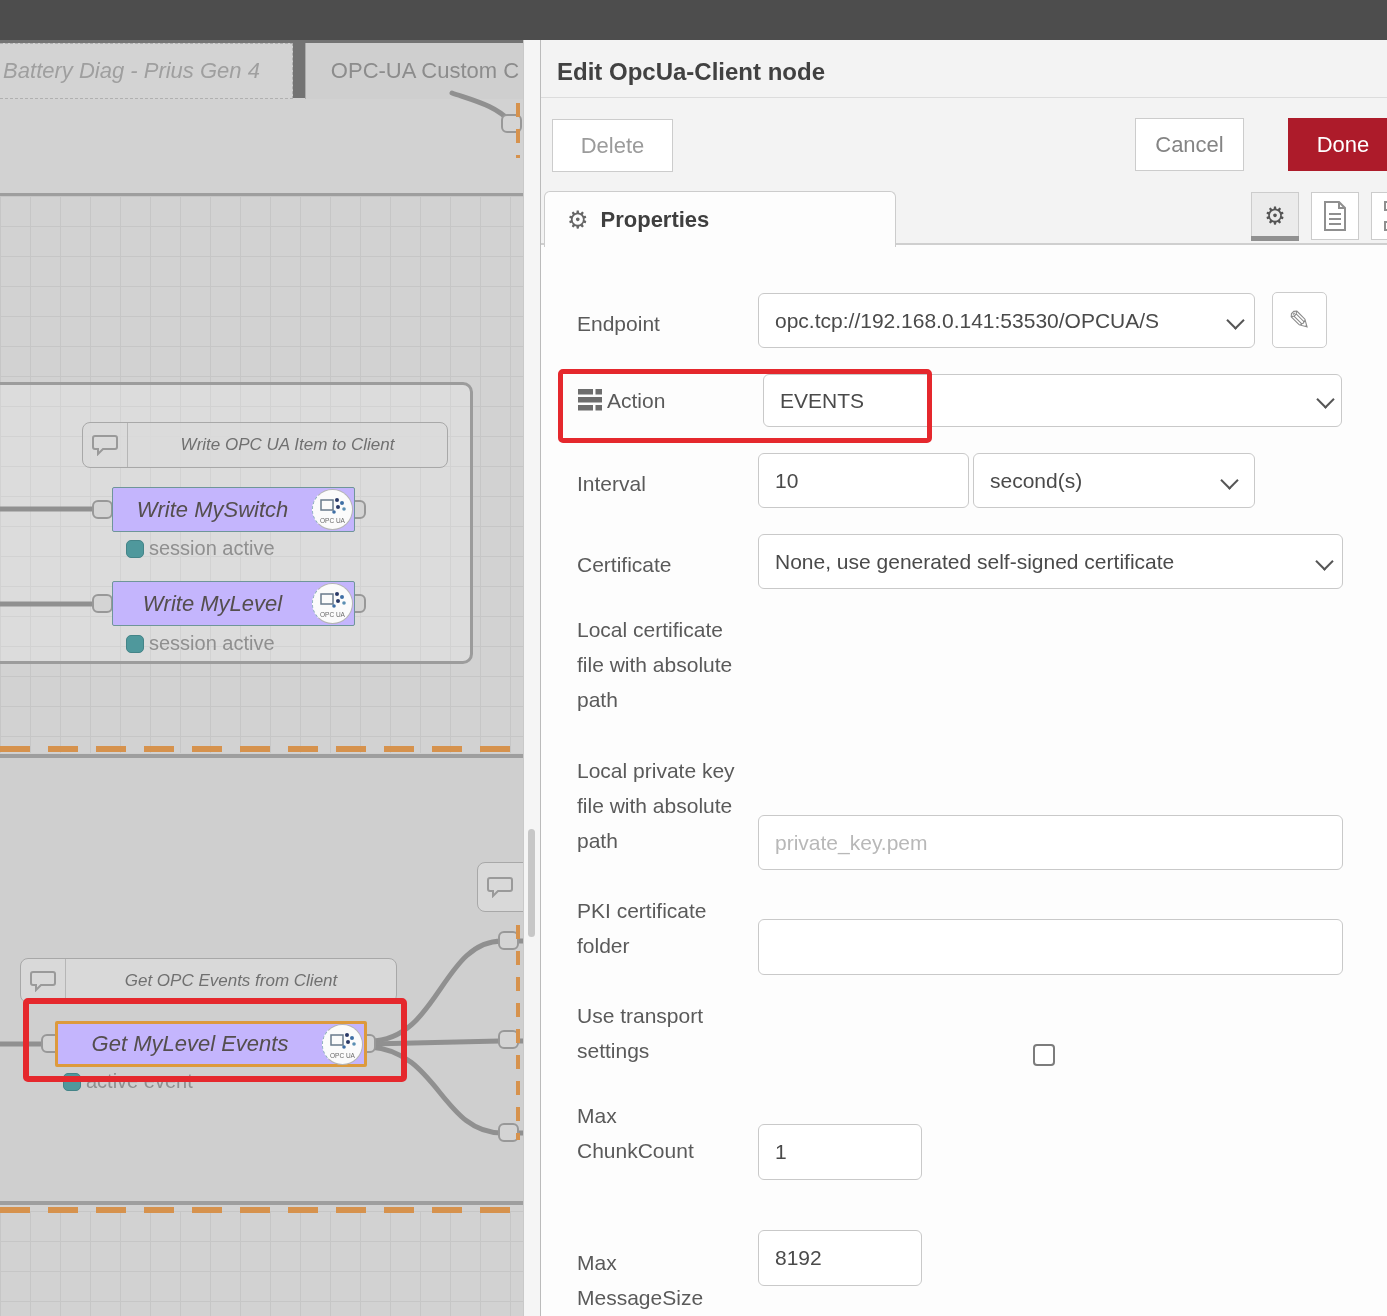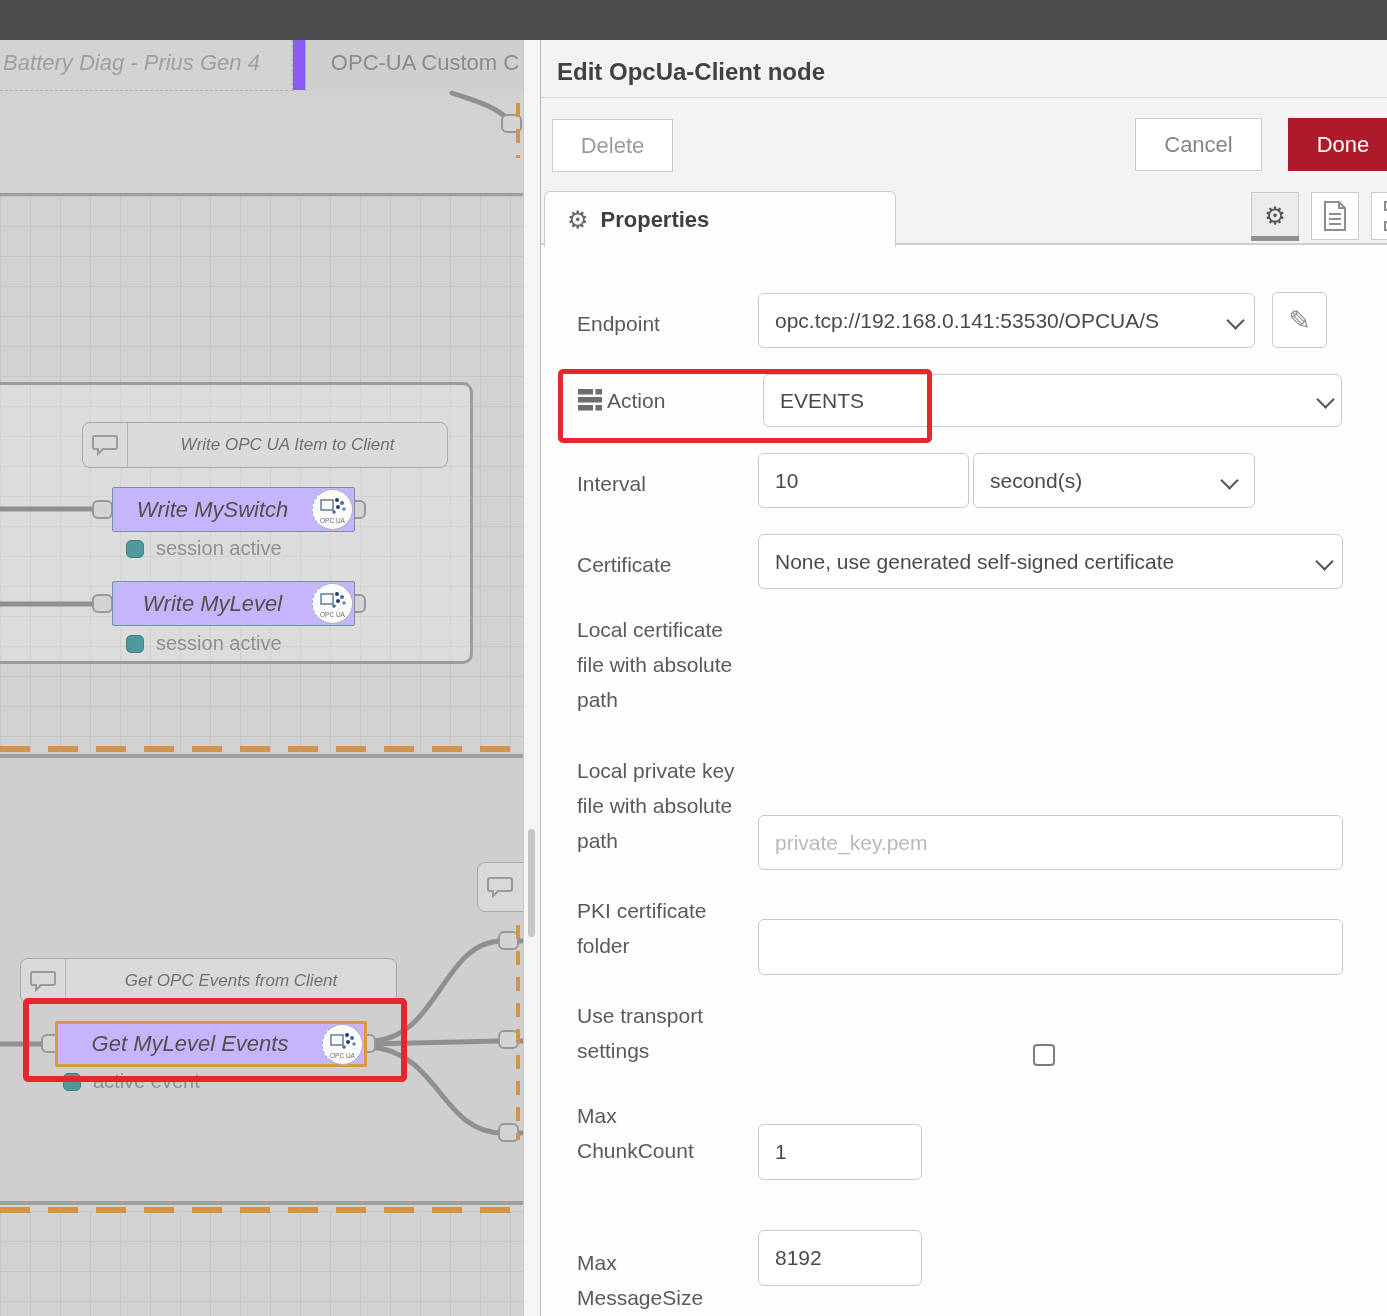--- a/index.html
+++ b/index.html
@@ -1,21 +1,21 @@
 <!DOCTYPE html>
 <html><head>
 <meta charset="utf-8">
 <style>
   html,body{margin:0;padding:0;background:#e9e9e9;}
   #root{position:relative;width:1387px;height:1316px;overflow:hidden;
         font-family:"Liberation Sans","DejaVu Sans",sans-serif;background:#d2d2d2;}
   .abs{position:absolute;}
   
   .topbar{left:0;top:0;width:1387px;height:40px;background:#4d4d4d;z-index:11;}
-  .tabbar{left:0;top:32px;width:540px;height:58px;background:#8b5cf6;z-index:2;}
+  .tabbar{left:0;top:40px;width:540px;height:58px;background:#737373;z-index:2;}
   .tab{position:absolute;top:3px;height:56px;display:flex;align-items:center;justify-content:center;
        box-sizing:border-box;overflow:hidden;white-space:nowrap;}
   .tab1{left:-30px;width:323px;background:#d3d3d3;border:1px dashed #b0b0b0;
         font-style:italic;color:#9f9f9f;font-size:22px;}
   .tab2{left:305px;width:245px;background:#cfcfcf;border-left:1px solid #ababab;border-right:6px solid #4c1d95;
         color:#8c8c8c;font-size:22px;align-items:center;}
   
   .grid{background-image:
      repeating-linear-gradient(to right,#c6c6c6 0 1px,transparent 1px 30px),
      repeating-linear-gradient(to bottom,#c6c6c6 0 1px,transparent 1px 30px);}
@@ -32,21 +32,21 @@
      border-right:1px solid #b6b6b6;}
   .fcomment-label{flex:1;text-align:center;font-style:italic;font-size:17px;color:#707070;
      white-space:nowrap;overflow:hidden;}
   .fnode{background:#c4b5fd;border:1.5px solid #6f9699;border-radius:2px;box-sizing:border-box;
      display:flex;align-items:center;z-index:5;}
   .fnode.selected{border:3px solid #dd9a3c;}
   .fnode-label{flex:1;text-align:center;font-style:italic;font-size:22px;color:#544e4e;white-space:nowrap;}
   .badge{position:relative;width:41px;height:41px;border-radius:50%;background:#fbfbfb;
      border:1px solid #b5b5b5;box-sizing:border-box;flex:none;margin-right:1px;overflow:hidden;
      border-left:1px dashed #8fb4b7;}
-  .status{display:flex;align-items:center;gap:12px;z-index:5;position:absolute;}
+  .status{display:flex;align-items:center;gap:5px;z-index:5;position:absolute;}
   .sdot{width:18px;height:18px;border-radius:5px;background:#4f989c;border:1.5px solid #448488;box-sizing:border-box;}
   .stext{font-size:20px;color:#8f8f8f;white-space:nowrap;}
   .port{position:absolute;width:21px;height:19px;background:#d4d4d4;border:2px solid #989898;
      border-radius:6px;box-sizing:border-box;z-index:4;}
   .anno{position:absolute;border:6px solid #e5282d;border-radius:5px;box-sizing:border-box;z-index:8;}
   .strip{left:523px;top:40px;width:17px;height:1276px;background:#f5f5f5;border-left:1px solid #c9c9c9;z-index:9;}
   .thumb{left:528px;top:829px;width:7px;height:108px;background:#c7c7c7;border-radius:4px;z-index:10;}
   
   .tray{left:540px;top:40px;width:847px;height:1276px;background:#f3f3f3;border-left:1px solid #bbb;
      box-sizing:border-box;z-index:12;}
@@ -211,21 +211,21 @@
   </div>
 
   <div class="abs strip"></div>
   <div class="abs thumb"></div>
 
   <div class="abs tray">
     <div class="abs tray-title">Edit OpcUa-Client node</div>
     <div class="abs tray-div1"></div>
 
     <div class="abs btn btn-plain" style="left:11px;top:79px;width:121px;height:53px;color:#9b9b9b;">Delete</div>
-    <div class="abs btn btn-plain" style="left:594px;top:78px;width:127px;height:53px;color:#848484;">Cancel</div>
+    <div class="abs btn btn-plain" style="left:594px;top:78px;width:109px;height:53px;color:#848484;">Cancel</div>
     <div class="abs btn btn-done" style="left:747px;top:78px;width:110px;height:53px;background:#AD1B2A;">Done</div>
 
     <div class="abs tabrow-border"></div>
     <div class="abs content"></div>
 
     <div class="abs ptab">
       <span class="uicon" style="font-size:24px;color:#666;">⚙</span>
       <span>Properties</span>
     </div>
 

